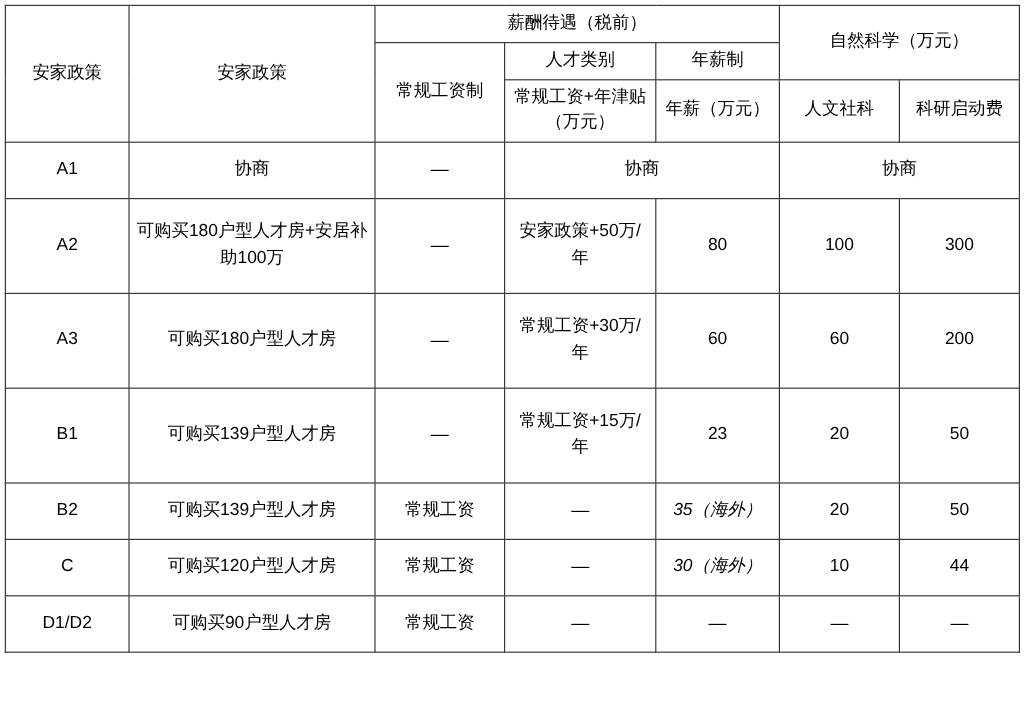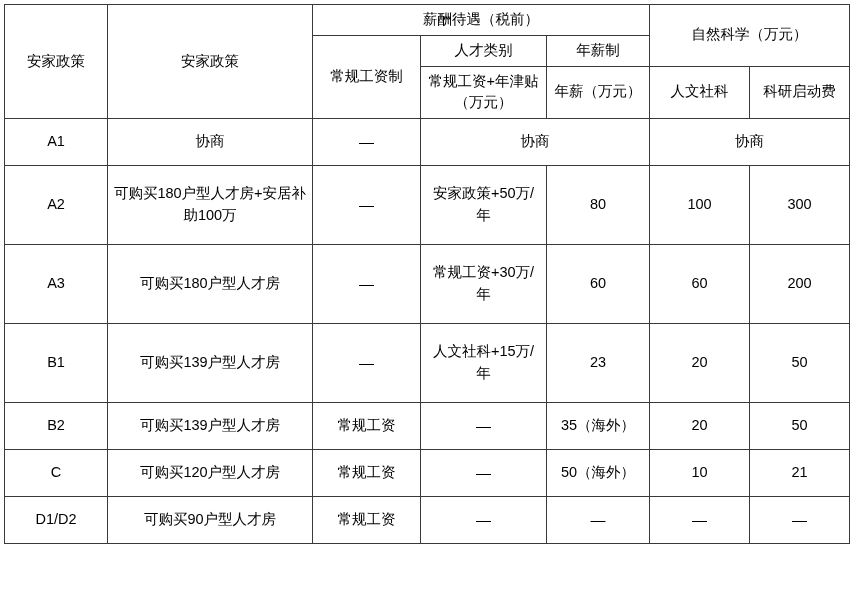--- a/index.html
+++ b/index.html
@@ -41,21 +41,21 @@
   .r-house { width: 205px; }
   .r-reg   { width: 108px; }
   .r-allow { width: 126px; }
   .r-annual{ width: 103px; }
   .r-hum   { width: 100px; }
   .r-nat   { width: 100px; }
 
   .row-tall td { height: 70px; }
   .row-mid td  { height: 38px; }
   .dash { font-size: 15px; }
-  .nowrap { white-space: nowrap; }
+  .nowrap { white-space: nowrap; font-style: italic; }
 </style>
 </head>
 <body>
 
 <div id="sheet">
   <table class="talent">
     <colgroup>
       <col class="r-cat">
         <col class="r-house">
         <col class="r-reg">
@@ -109,44 +109,44 @@
         <td>常规工资+30万/年</td>
         <td>60</td>
         <td>60</td>
         <td>200</td>
       </tr>
 
       <tr class="row-tall">
         <td>B1</td>
         <td>可购买139户型人才房</td>
         <td class="dash">—</td>
-        <td>人文社科+15万/年</td>
+        <td>常规工资+15万/年</td>
         <td>23</td>
         <td>20</td>
         <td>50</td>
       </tr>
 
       <tr class="row-mid">
         <td>B2</td>
         <td>可购买139户型人才房</td>
         <td>常规工资</td>
         <td class="dash">—</td>
         <td class="nowrap">35（海外）</td>
         <td>20</td>
         <td>50</td>
       </tr>
 
       <tr class="row-mid">
         <td>C</td>
         <td>可购买120户型人才房</td>
         <td>常规工资</td>
         <td class="dash">—</td>
-        <td class="nowrap">50（海外）</td>
+        <td class="nowrap">30（海外）</td>
         <td>10</td>
-        <td>21</td>
+        <td>44</td>
       </tr>
 
       <tr class="row-mid">
         <td>D1/D2</td>
         <td>可购买90户型人才房</td>
         <td>常规工资</td>
         <td class="dash">—</td>
         <td class="dash">—</td>
         <td class="dash">—</td>
         <td class="dash">—</td>

